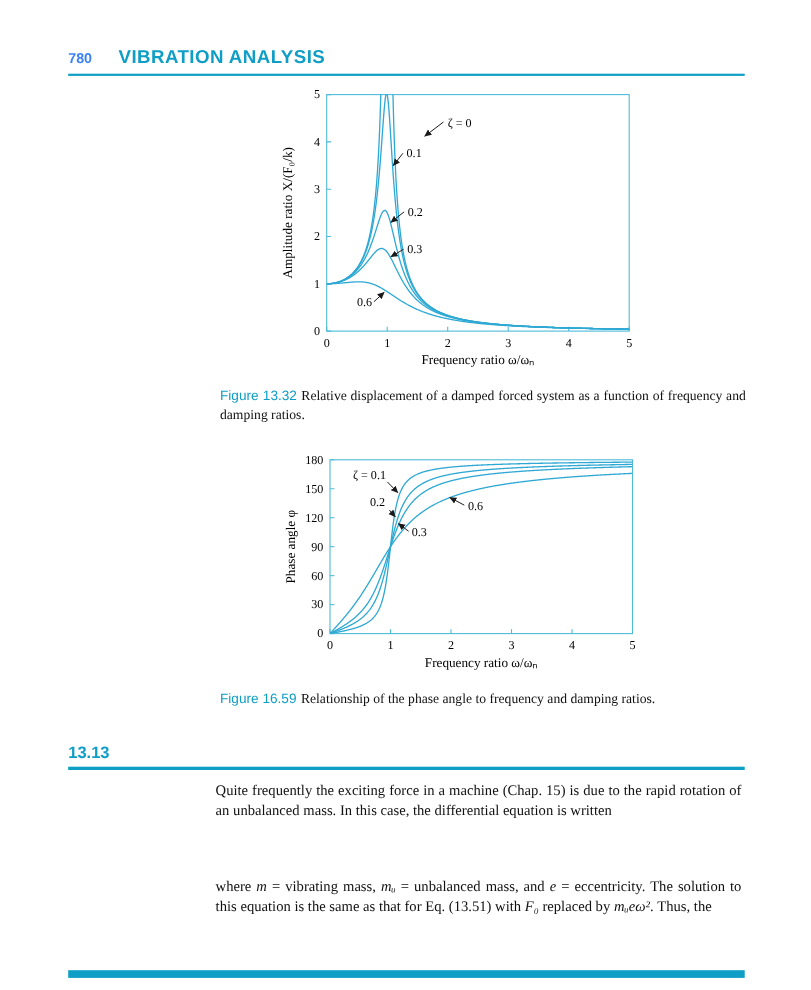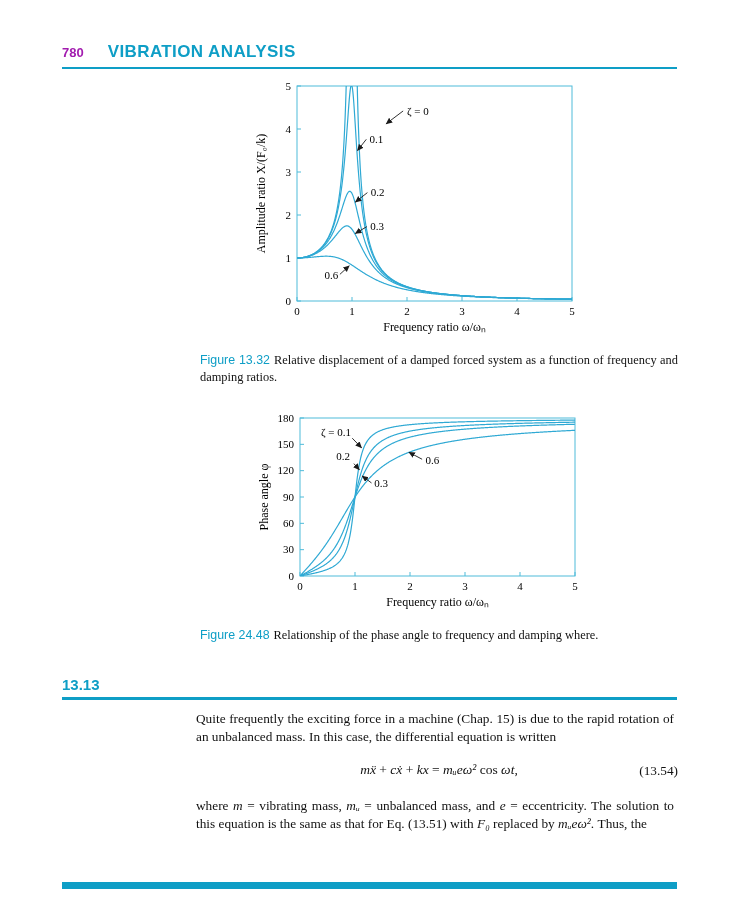--- a/index.html
+++ b/index.html
@@ -4,21 +4,21 @@
 <style>
   :root { --accent:#0E9EC6; --frame:#4FBBD9; --curve:#2FA9D4; }
   html,body{margin:0;padding:0;}
   body{background:#ffffff;}
   .page{position:relative;width:737px;height:900px;background:#fff;overflow:hidden;
         font-family:"Liberation Serif", serif;color:#111;}
 
   
   .header{position:absolute;top:42px;left:62px;right:60px;}
   .header-row{display:flex;align-items:baseline;gap:24px;}
-  .page-num{font-family:"Liberation Sans",sans-serif;font-weight:bold;font-size:13px;color:#a21caf;}
+  .page-num{font-family:"Liberation Sans",sans-serif;font-weight:bold;font-size:13px;color:#3b82f6;}
   .running-head{font-family:"Liberation Sans",sans-serif;font-weight:bold;font-size:17px;
                 color:var(--accent);letter-spacing:0.4px;}
   .header-rule{margin-top:5px;height:2px;background:var(--accent);}
 
   
   .fig{position:absolute;margin:0;}
   .fig1{top:78px;left:247px;}
   .fig2{top:408px;left:250px;}
   .tick{font-family:"Liberation Serif",serif;font-size:11px;fill:#000;}
   .axis-label{font-family:"Liberation Serif",serif;font-size:12px;fill:#000;}
@@ -178,34 +178,30 @@
         <text x="86.30000000000001" y="52.13333333333334" class="annot">0.2</text>
         <line x1="103.9" y1="55.644444444444446" x2="109.4" y2="61.78888888888888" stroke="#1a1a1a" stroke-width="0.9" marker-end="url(#ar1)"></line>
         <text x="124.25" y="79.34444444444445" class="annot">0.3</text>
         <line x1="121.5" y1="74.95555555555555" x2="112.14999999999999" y2="67.93333333333334" stroke="#1a1a1a" stroke-width="0.9" marker-end="url(#ar1)"></line>
         <text x="175.39999999999998" y="55.644444444444446" class="annot">0.6</text>
         <line x1="172.10000000000002" y1="51.255555555555546" x2="158.9" y2="44.233333333333334" stroke="#1a1a1a" stroke-width="0.9" marker-end="url(#ar1)"></line>
       </svg>
   </figure>
 
   <p class="caption cap2">
-    <span class="cap-label">Figure 24.48</span><span>Relationship of the phase angle to frequency and damping where.</span>
+    <span class="cap-label">Figure 16.59</span><span>Relationship of the phase angle to frequency and damping ratios.</span>
   </p>
 
   <section class="section-heading">
     <div class="heading-row">
       <span>13.13</span>
     </div>
     <div class="section-rule"></div>
   </section>
 
   <p class="body-text para1">Quite frequently the exciting force in a machine (Chap. 15) is due to the rapid rotation of an unbalanced mass. In this case, the differential equation is written</p>
 
-  <div class="equation-row">
-    <span class="eq-body"><span class="it">mẍ</span><span> + </span><span class="it">cẋ</span><span> + </span><span class="it">kx</span><span> = </span><span class="it">mᵤeω²</span><span> cos </span><span class="it">ωt</span><span>,</span></span>
-    <span class="eq-number">(13.54)</span>
-  </div>
 
   <p class="body-text para2"><span>where </span><span class="it">m</span><span> = vibrating mass, </span><span class="it">mᵤ</span><span> = unbalanced mass, and </span><span class="it">e</span><span> = eccentricity. The solution to this equation is the same as that for Eq. (13.51) with </span><span class="it">F₀</span><span> replaced by </span><span class="it">mᵤeω²</span><span>. Thus, the</span></p>
 
   <div class="bottom-bar"></div>
 
 </div>
 
 </body></html>

